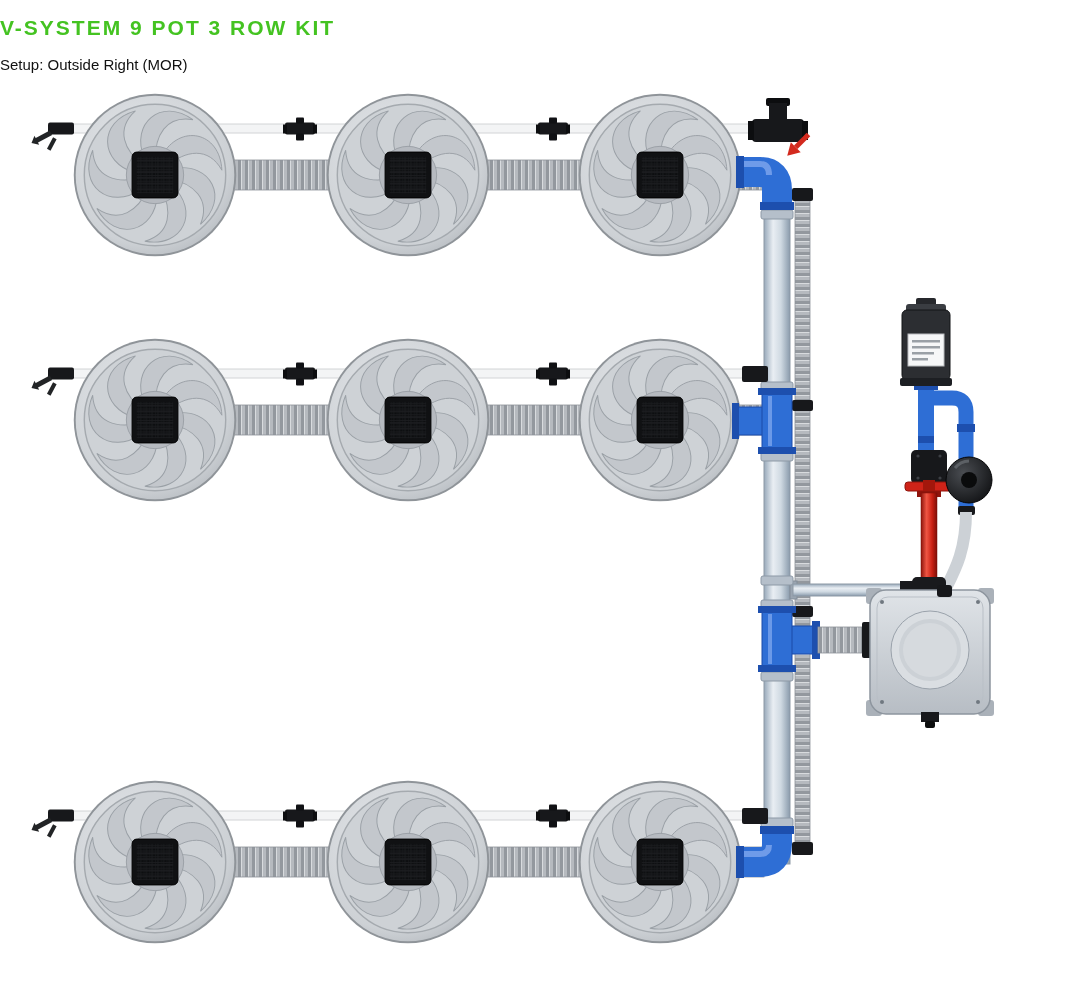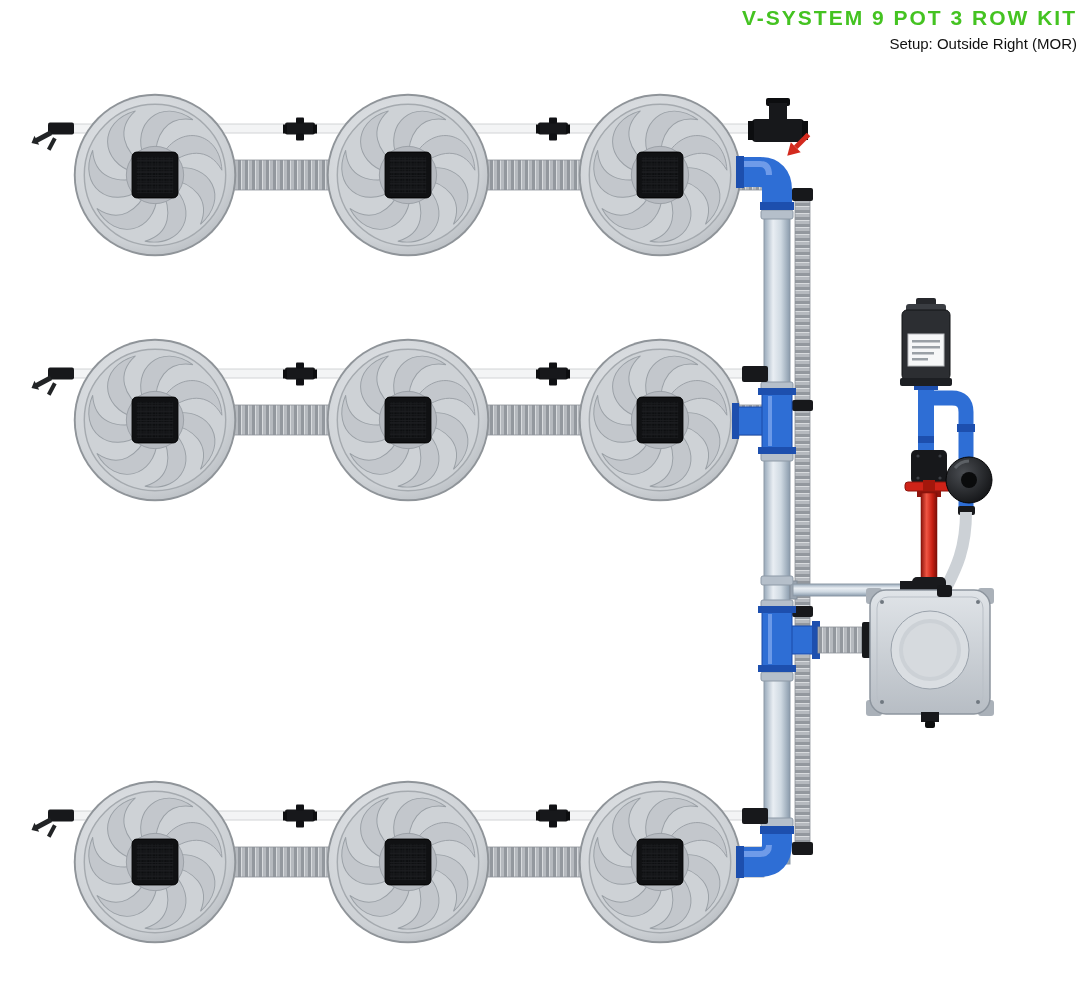--- a/index.html
+++ b/index.html
@@ -6,26 +6,26 @@
     --title-green:#44c321;
     --pipe-blue:#2e6ed5;
     --valve-red:#cf2318;
     --fitting-black:#17181b;
   }
   html,body{margin:0;padding:0;background:#ffffff;}
   .stage{
     position:relative;width:1077px;height:997px;background:#ffffff;overflow:hidden;
     font-family:"Liberation Sans", sans-serif;
   }
-  .header{position:absolute;top:6px;left:0;width:100%;text-align:right;z-index:5;}
+  .header{position:absolute;top:16px;left:0;width:100%;text-align:left;z-index:5;}
   .header h1{
     margin:0;font-size:21px;font-weight:bold;letter-spacing:2px;
     color:var(--title-green);text-transform:uppercase;
   }
-  .header .sub{margin-top:5px;font-size:15px;color:#111111;}
+  .header .sub{margin-top:16px;font-size:15px;color:#111111;}
   svg{position:absolute;top:0;left:0;}
   .blue{fill:var(--pipe-blue);stroke:#1a4aa8;stroke-width:1;}
   .blue-stroke{stroke:var(--pipe-blue);fill:none;}
   .blue-flange{fill:#1d4fae;}
   .blk{fill:var(--fitting-black);}
   .red{fill:var(--valve-red);}
 </style>
 </head>
 <body>
 

